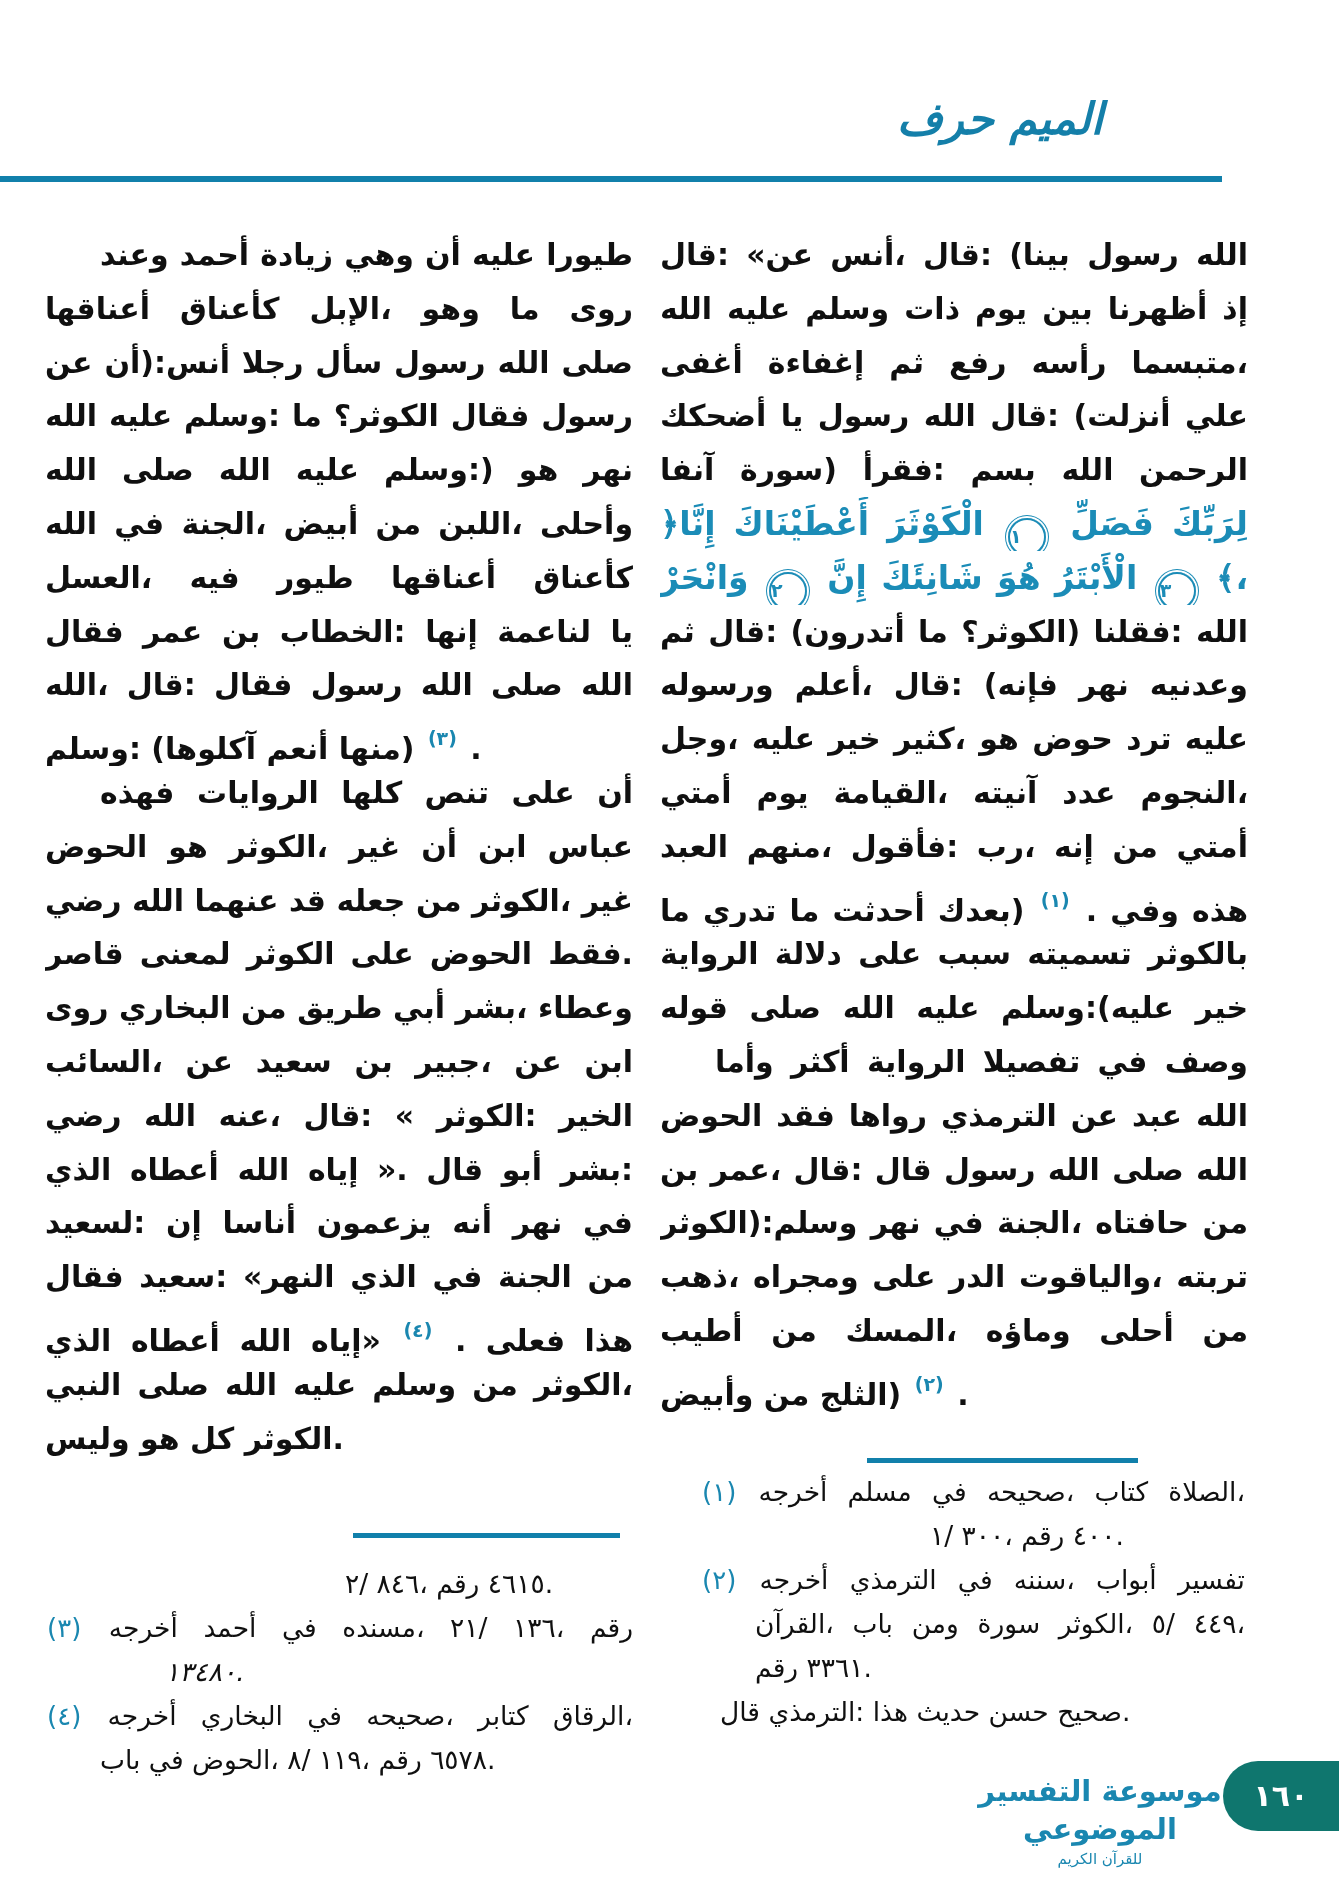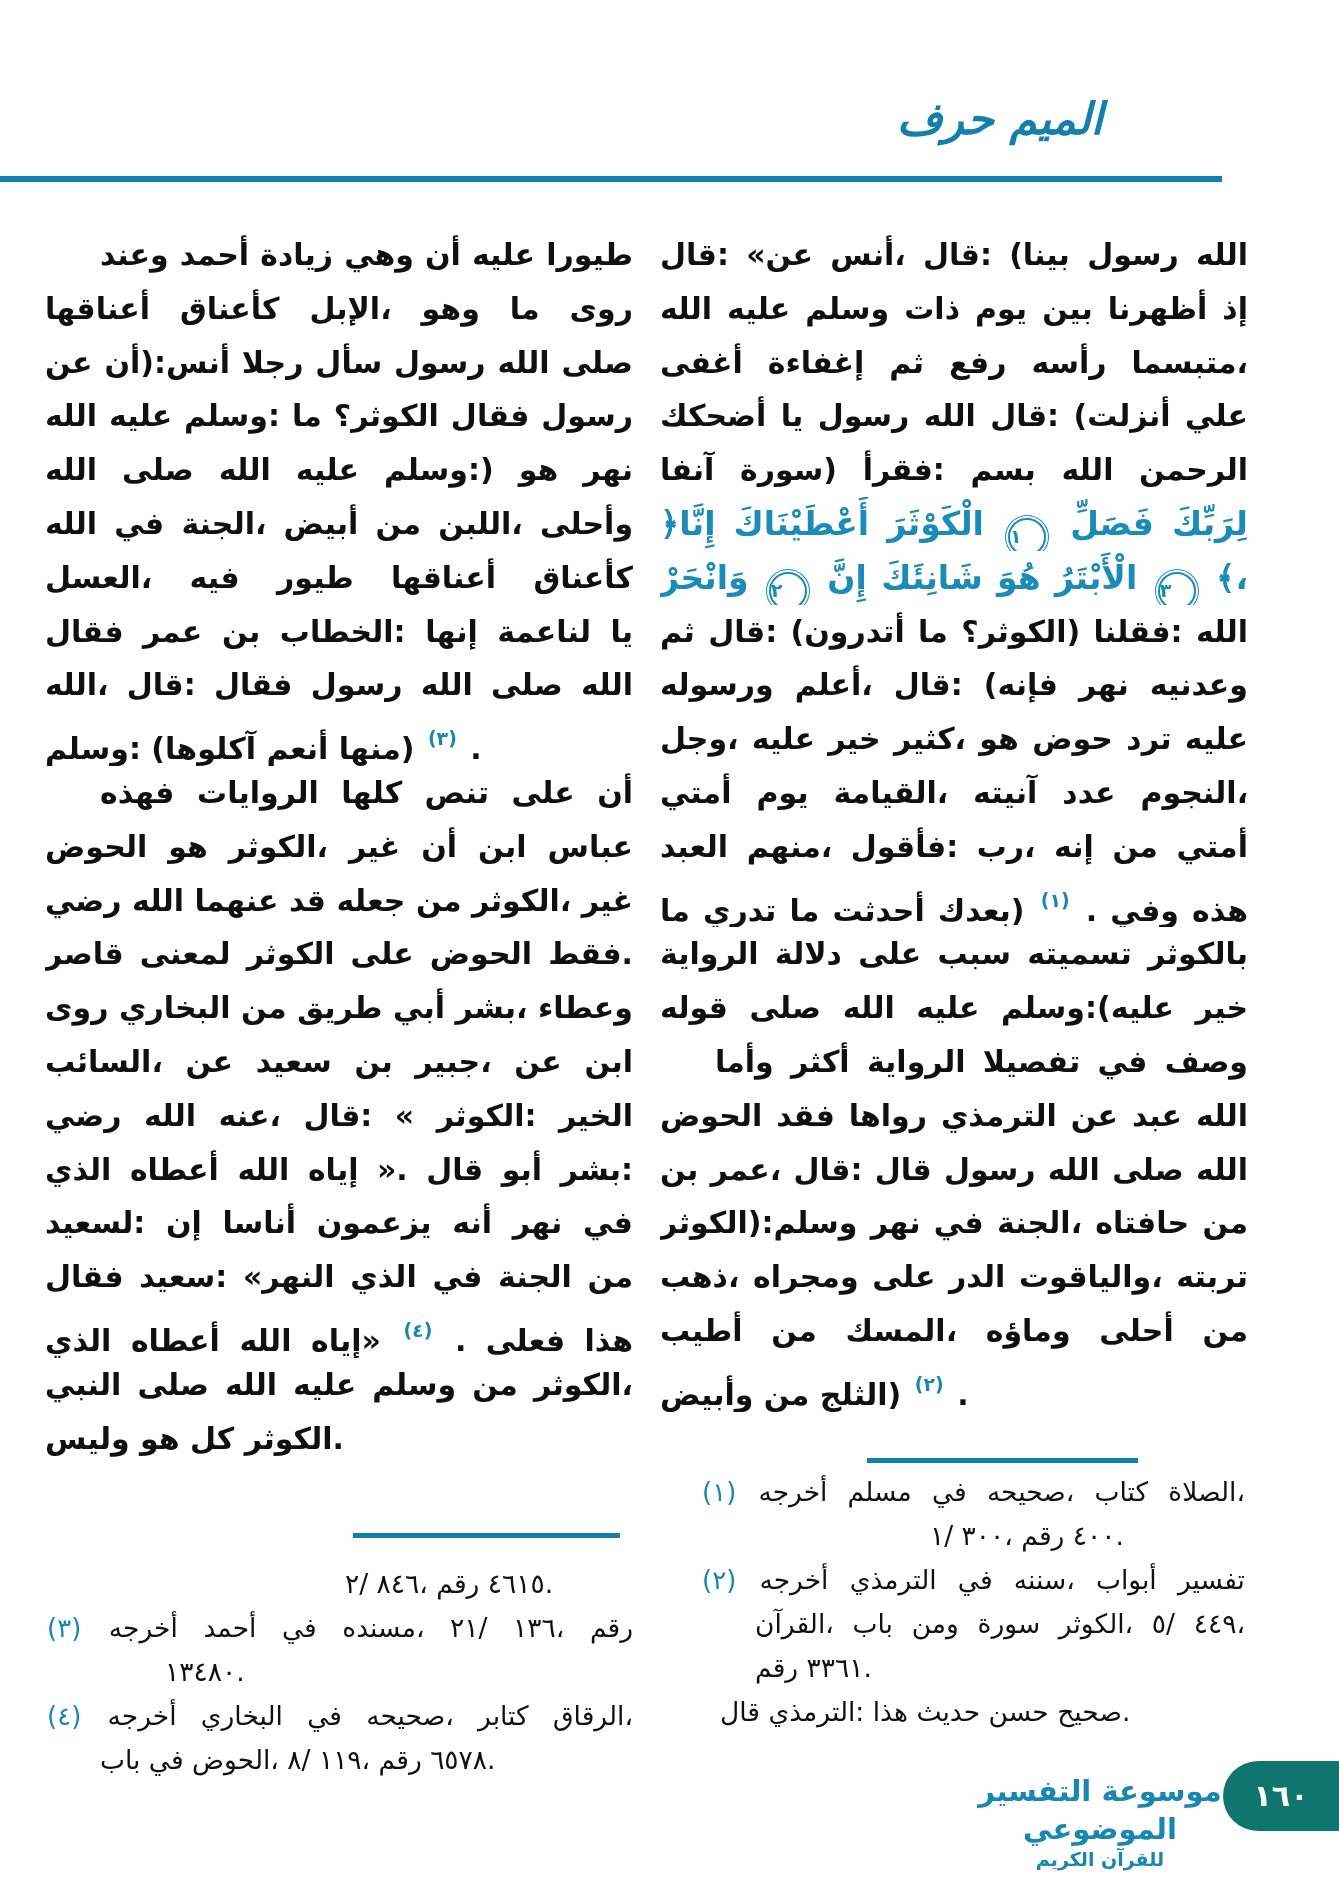--- a/index.html
+++ b/index.html
@@ -27,21 +27,21 @@
   .fn-rule-right{left:867px;top:1458px;width:271px;}
   .fn-rule-left{left:353px;top:1533px;width:267px;}
   .fn{position:absolute;font-weight:400;color:#1c1c1c;}
   .fn-right{left:700px;top:1470px;width:545px;}
   .fn-left{left:45px;top:1549px;width:588px;}
   .fn .line{height:44px;line-height:44px;font-size:26.5px;font-weight:400;}
   .fn .marker{color:#1a87b0;font-size:26px;vertical-align:0;padding:0 2px;font-weight:400;}
   
   .logo{position:absolute;left:950px;top:1772px;width:300px;text-align:center;color:#1a87b0;}
   .logo-l1{font-size:29px;font-weight:700;line-height:38px;letter-spacing:-1px;}
-  .logo-l2{font-size:19px;font-weight:700;line-height:22px;}
+  .logo-l2{font-size:15px;font-weight:400;line-height:22px;}
   .pagebox{position:absolute;left:1223px;top:1761px;width:116px;height:70px;background:#0f766e;
         border-radius:35px 0 0 35px;color:#ffffff;text-align:center;line-height:70px;
         font-size:30px;font-weight:700;}
 </style>
 </head>
 <body>
 
 <div class="page">
 
   <div class="header-title">‎حرف‎ ‎الميم‎</div>
@@ -104,21 +104,21 @@
       <div class="line "><span class="marker">(١)</span> <span class="t">‎أخرجه‎ ‎مسلم‎ ‎في‎ ‎صحيحه،‎ ‎كتاب‎ ‎الصلاة،‎</span></div>
       <div class="line end" style="padding-left: 230px;"><span class="t">‎١/‎ ‎٣٠٠،‎ ‎رقم‎ ‎٤٠٠.‎</span></div>
       <div class="line "><span class="marker">(٢)</span> <span class="t">‎أخرجه‎ ‎الترمذي‎ ‎في‎ ‎سننه،‎ ‎أبواب‎ ‎تفسير‎</span></div>
       <div class="line " style="padding-left: 55px;"><span class="t">‎القرآن،‎ ‎باب‎ ‎ومن‎ ‎سورة‎ ‎الكوثر،‎ ‎٥/‎ ‎٤٤٩،‎</span></div>
       <div class="line end" style="padding-left: 55px;"><span class="t">‎رقم‎ ‎٣٣٦١.‎</span></div>
       <div class="line end" style="padding-left: 20px;"><span class="t">‎قال‎ ‎الترمذي:‎ ‎هذا‎ ‎حديث‎ ‎حسن‎ ‎صحيح.‎</span></div>
     </div>
   <div class="fn fn-left">
       <div class="line end" style="padding-left: 300px; margin-top: 13px;"><span class="t">‎٢/‎ ‎٨٤٦،‎ ‎رقم‎ ‎٤٦١٥.‎</span></div>
       <div class="line "><span class="marker">(٣)</span> <span class="t">‎أخرجه‎ ‎أحمد‎ ‎في‎ ‎مسنده،‎ ‎٢١/‎ ‎١٣٦،‎ ‎رقم‎</span></div>
-      <div class="line end" style="padding-left: 120px;"><span class="t">‎١٣٤٨٠.‎</span></div>
+      <div class="line end" style="padding-left: 120px; font-style: italic;"><span class="t">‎١٣٤٨٠.‎</span></div>
       <div class="line "><span class="marker">(٤)</span> <span class="t">‎أخرجه‎ ‎البخاري‎ ‎في‎ ‎صحيحه،‎ ‎كتابر‎ ‎الرقاق،‎</span></div>
       <div class="line end" style="padding-left: 55px;"><span class="t">‎باب‎ ‎في‎ ‎الحوض،‎ ‎٨/‎ ‎١١٩،‎ ‎رقم‎ ‎٦٥٧٨.‎</span></div>
     </div>
 
   <div class="logo">
     <div class="logo-l1">موسوعة التفسير الموضوعي</div>
     <div class="logo-l2">للقرآن الكريم</div>
   </div>
 
   <div class="pagebox">

